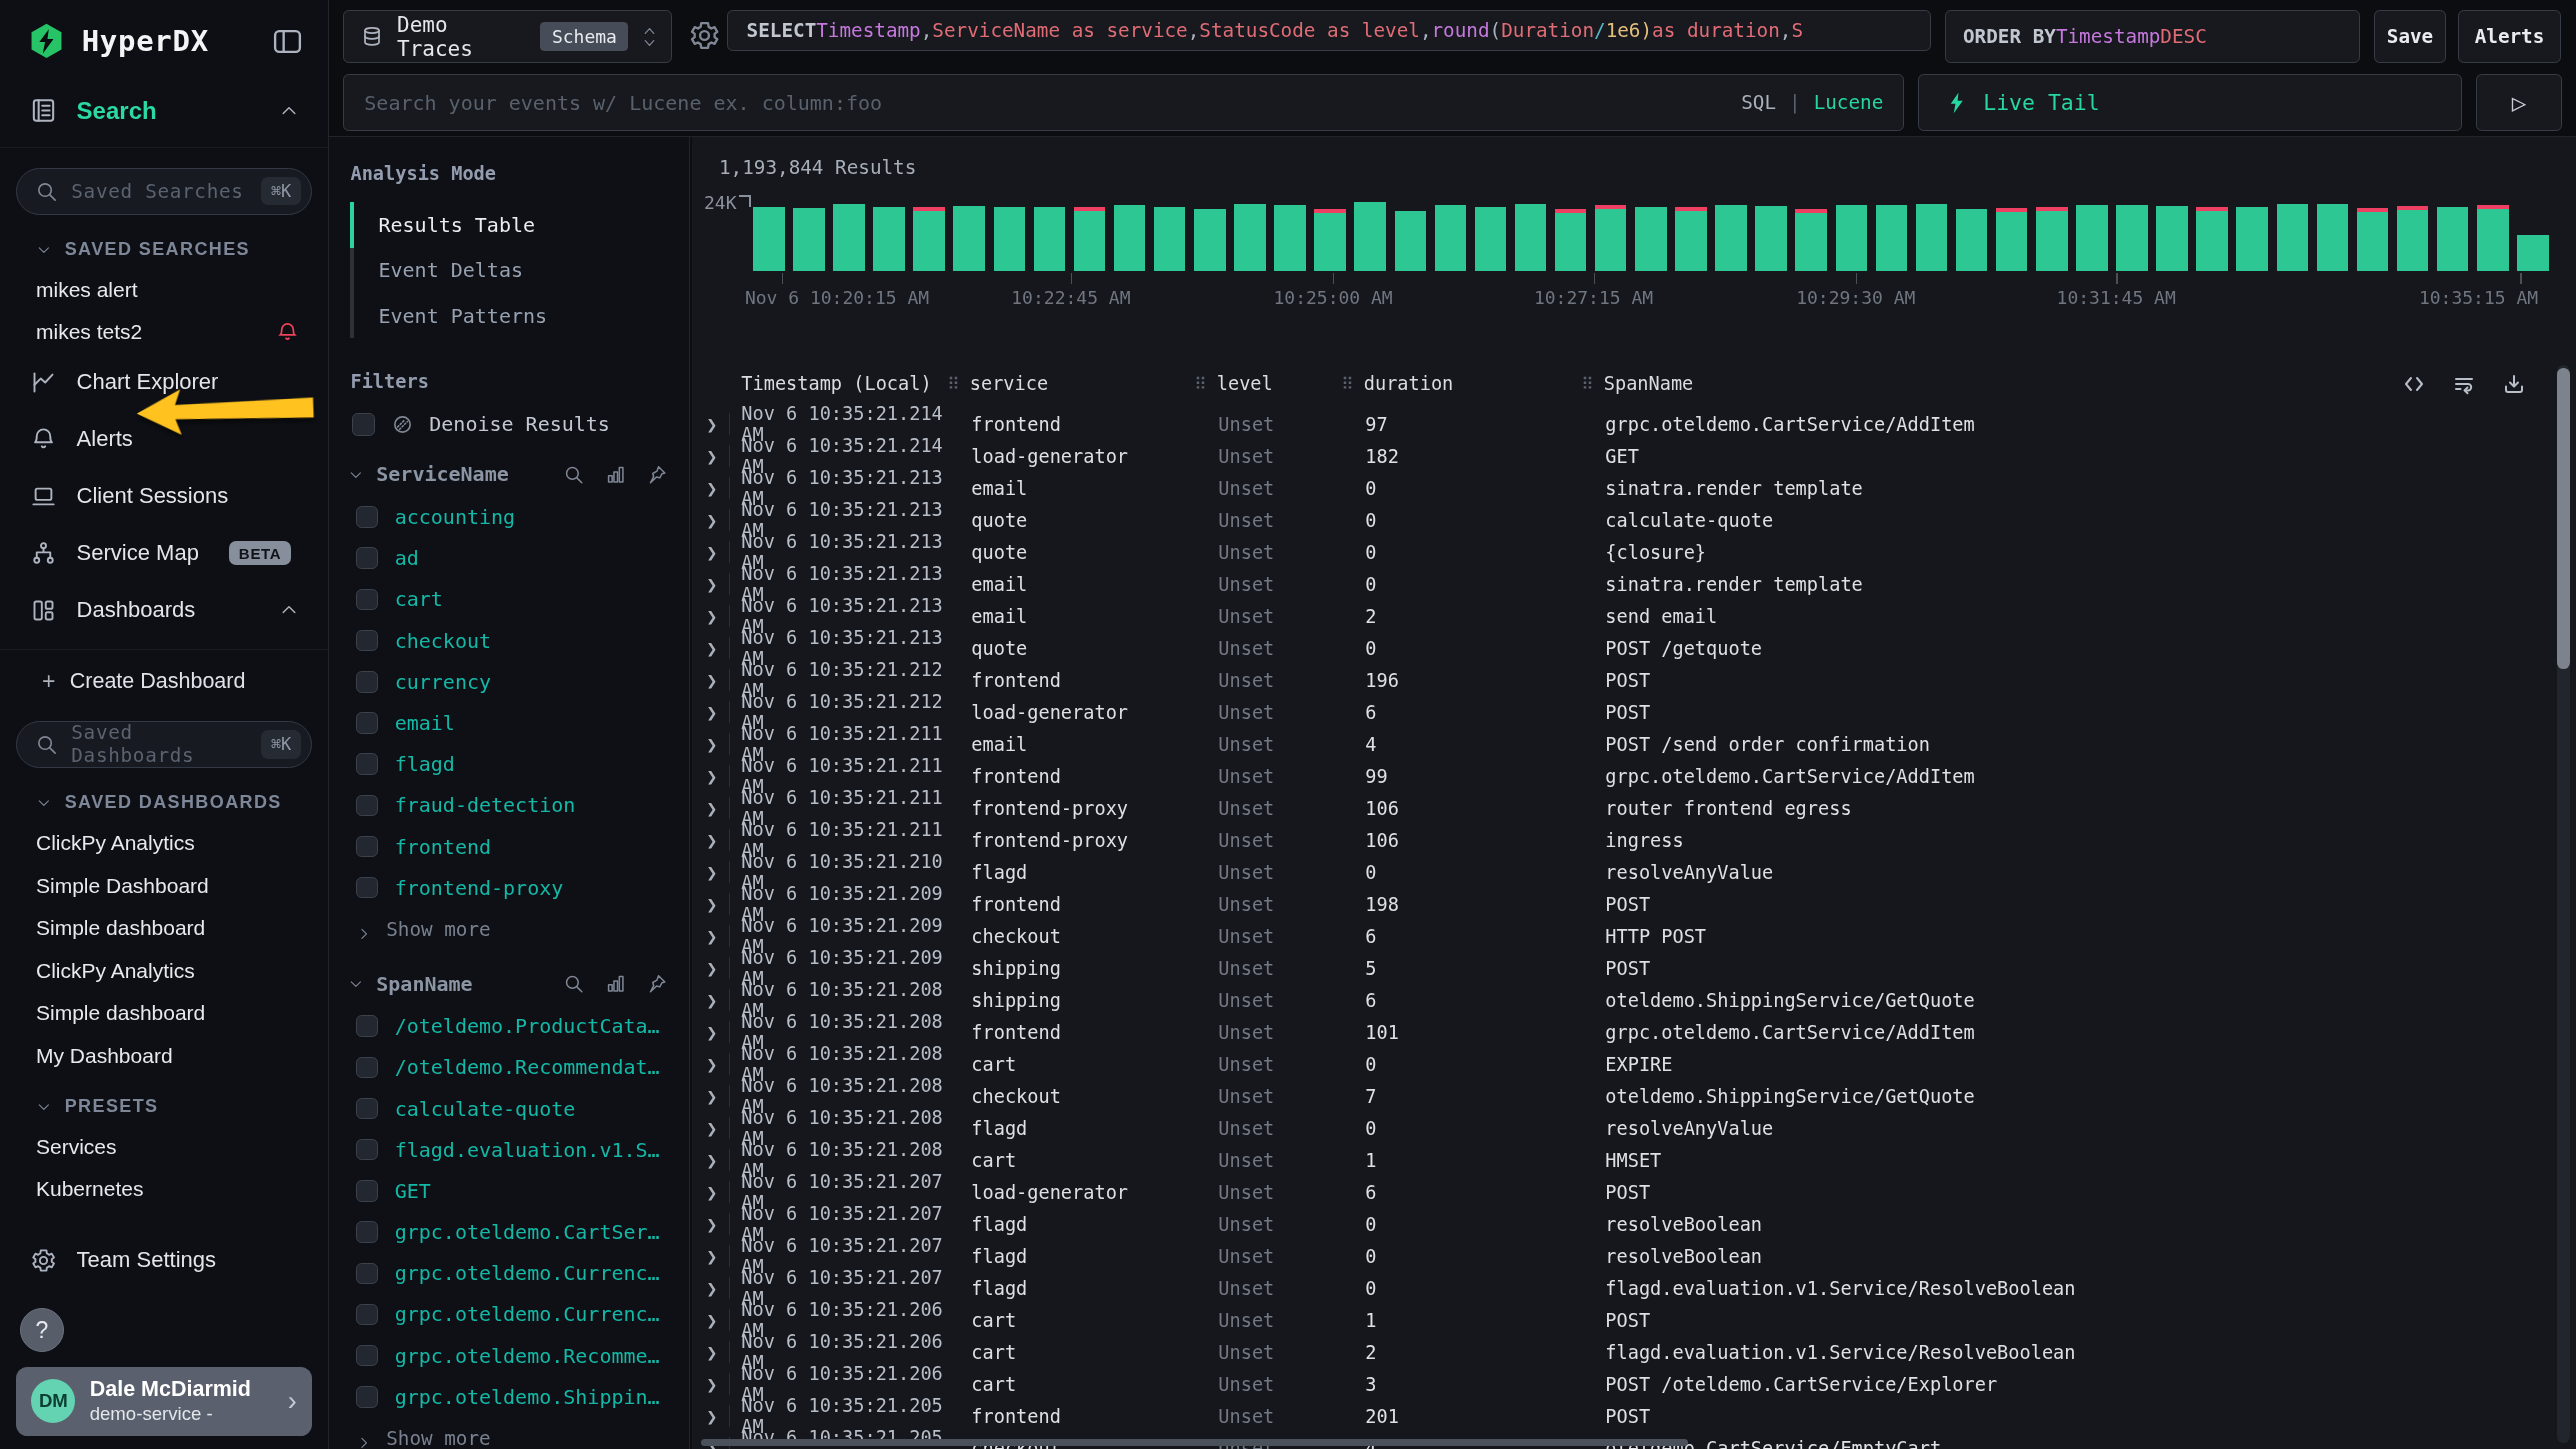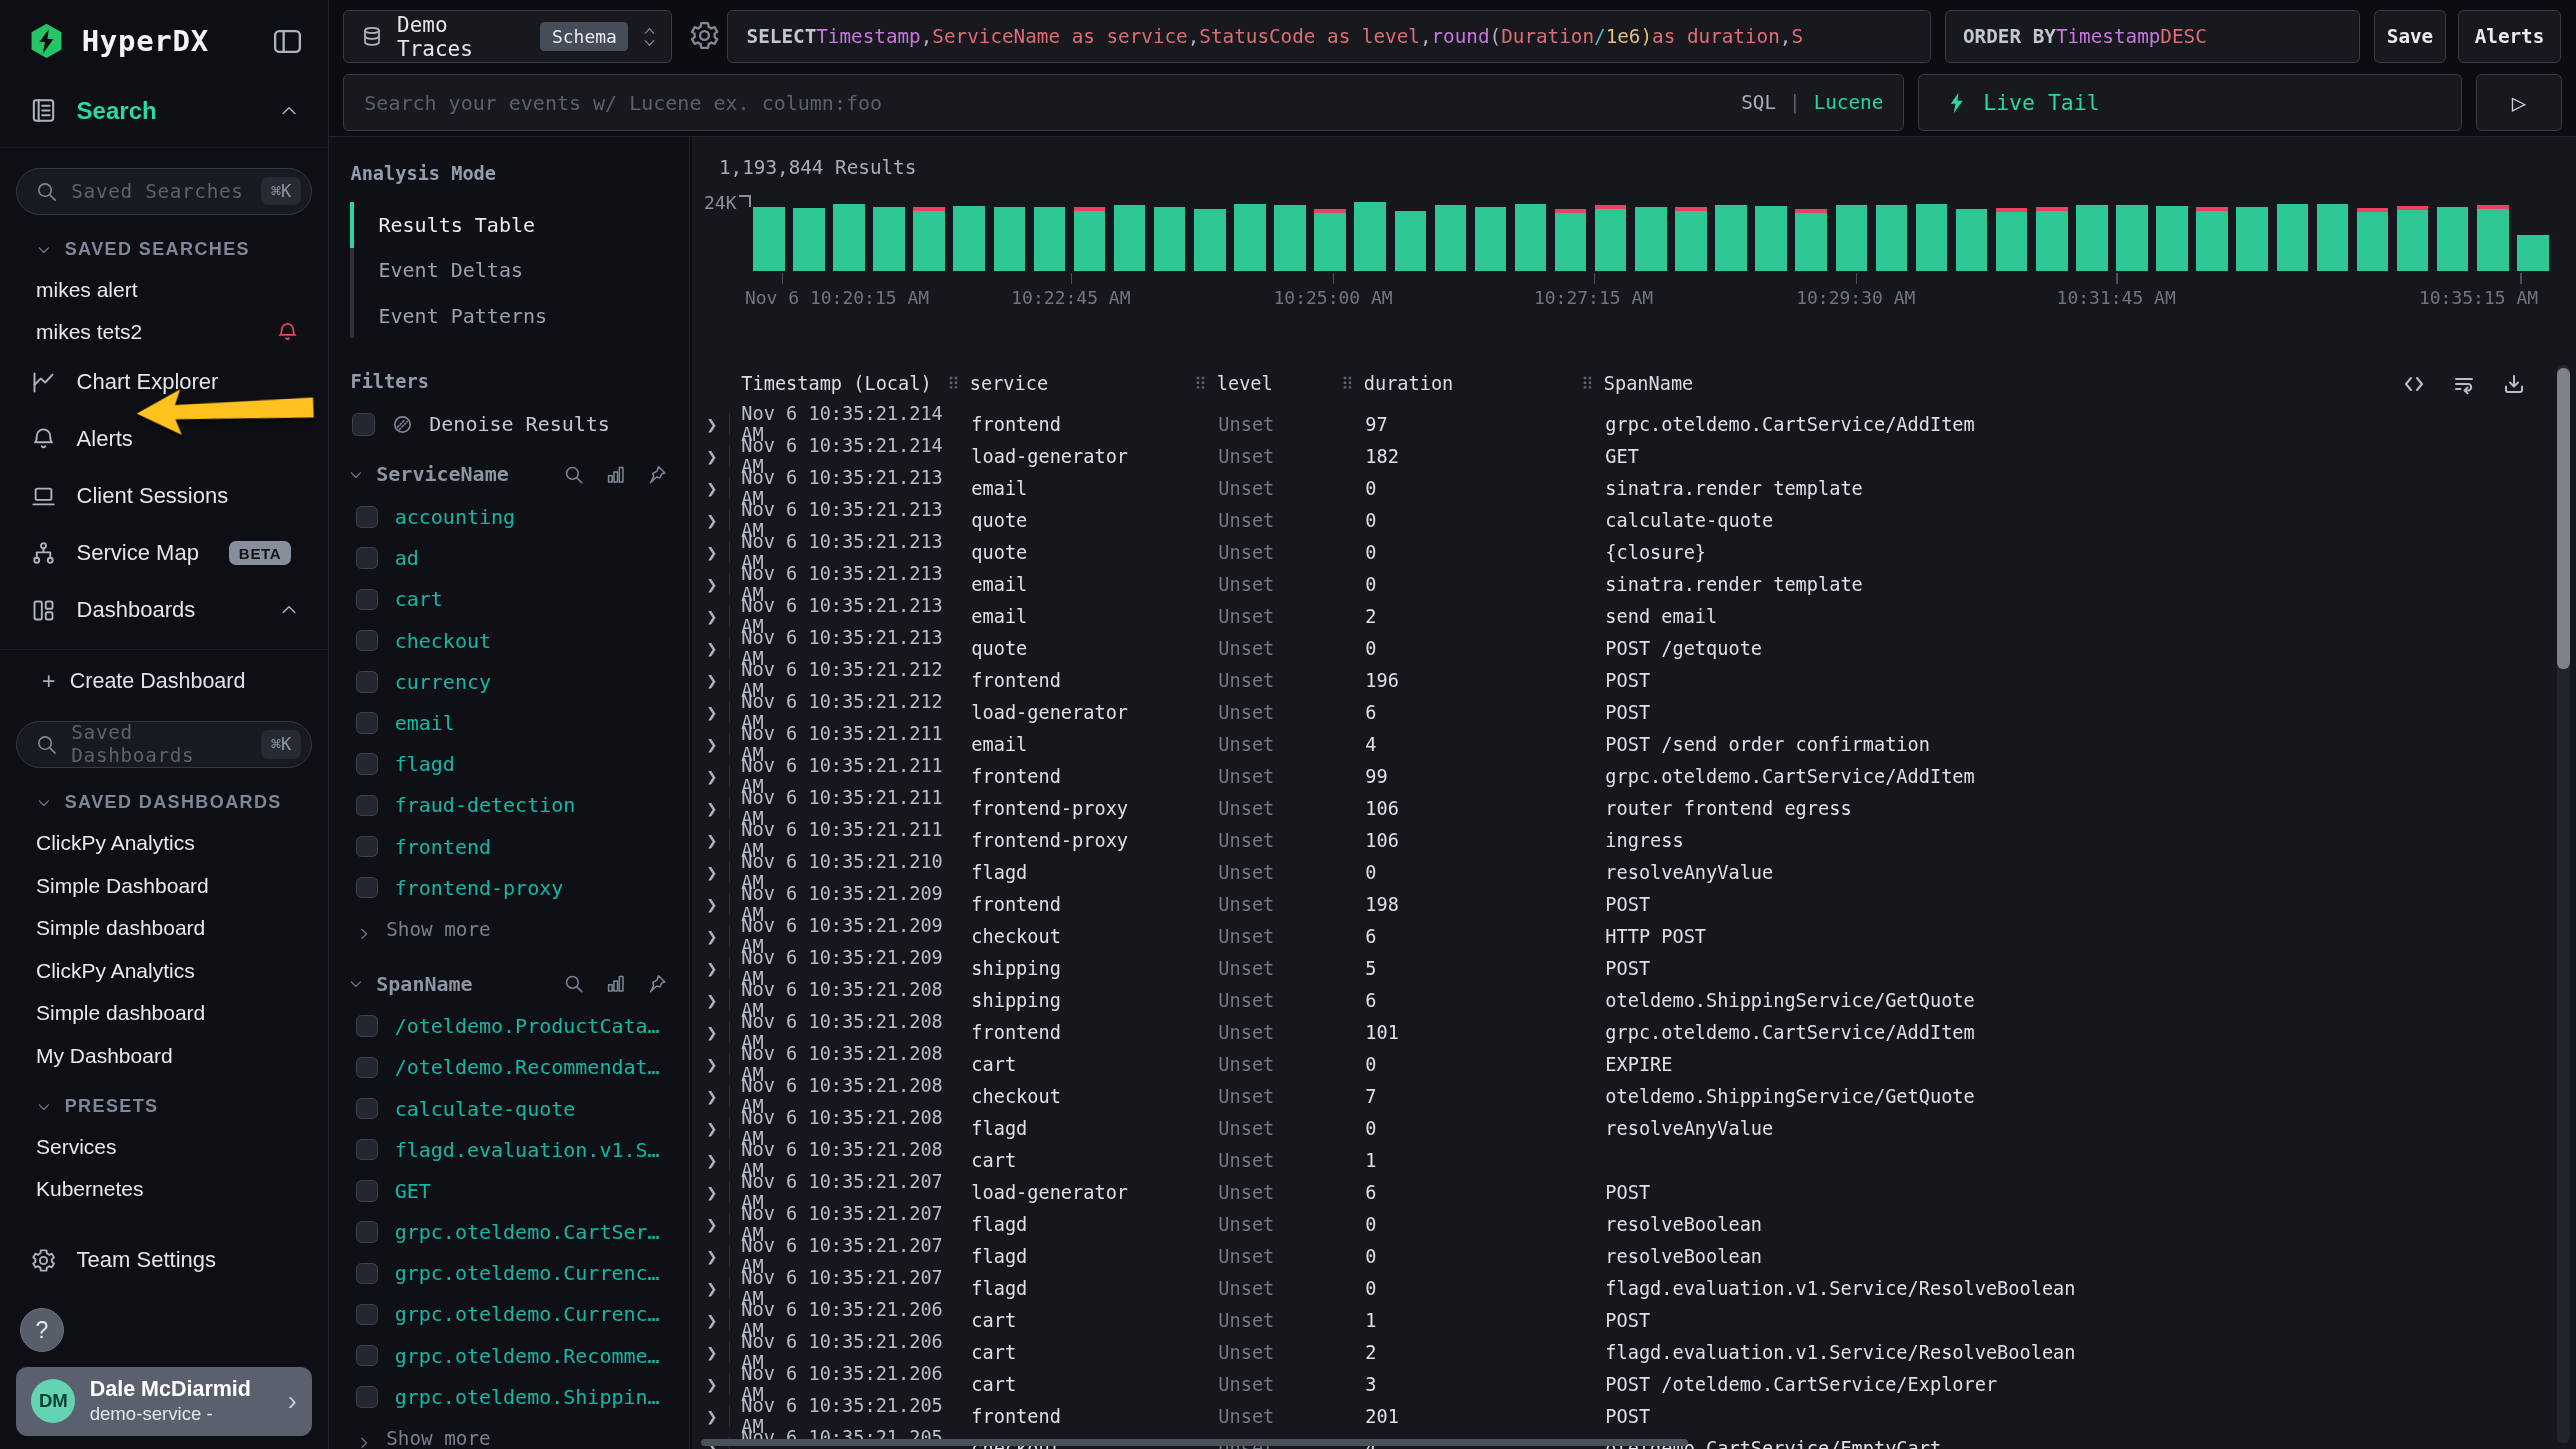--- a/index.html
+++ b/index.html
@@ -48,21 +48,21 @@
 
   
   .topbar { position:absolute; left:329px; top:0; width:2247px; height:137px; background:#0b0d10;
     border-bottom:1.4px solid #20242b; }
   .box { position:absolute; background:#17191f; border:1.4px solid #373d47; border-radius:5.7px;
     display:flex; align-items:center; }
   .source-box { left:14.3px; top:10px; width:329px; height:53px; padding:0 13px 0 15.7px; gap:13px; }
   .source-label { font-size:21px; color:#e4e7eb; flex:1; }
   .badge-schema { background:#464c58; color:#e9ebef; font-size:18px; padding:4.3px 11.4px; border-radius:4.3px; }
   .gear-btn { position:absolute; left:359px; top:18.6px; }
-  .sql-box { left:398px; top:10px; width:1204px; height:53px; padding:0 18.6px; font-size:19.3px;
+  .sql-box { left:398px; top:10px; width:1204px; height:41px; padding:0 18.6px; font-size:19.3px;
     white-space:nowrap; overflow:hidden; }
   .order-box { left:1616px; top:10px; width:415px; height:53px; padding:0 17px; font-size:19.3px; white-space:nowrap; }
   .btn { justify-content:center; font-size:19.3px; font-weight:700; color:#e8ebef; cursor:pointer; }
   .save-btn { left:2045px; top:10px; width:72px; height:53px; }
   .alerts-btn { left:2129px; top:10px; width:103px; height:53px; }
   .tk-kw{color:#c2c7cf;font-weight:700} .tk-type{color:#c678dd} .tk-field{color:#e06c75}
   .tk-func{color:#c678dd} .tk-op{color:#56b6c2} .tk-num{color:#e5c07b} .tk-p{color:#abb2bf}
   .search-box { left:14.3px; top:74px; width:1561px; height:57px; padding:0 20px; gap:14.3px; }
   .search-input { flex:1; background:transparent; border:none; outline:none; color:#c9ced6;
     font-family:"DejaVu Sans Mono",monospace; font-size:20px; }
@@ -994,20 +994,21 @@
    </div>
       <div class="row">
      <span class="c-chev">
           <span>❯</span>
           <span class="vd"></span>
         </span>
      <span class="c-ts">Nov 6 10:35:21.208 AM</span>
      <span class="c-svc pad-h">cart</span>
      <span class="c-lvl pad-h">Unset</span>
      <span class="c-dur pad-h">1</span>
+     <span class="c-span pad-h">HMSET</span>
    </div>
       <div class="row">
      <span class="c-chev">
           <span>❯</span>
           <span class="vd"></span>
         </span>
      <span class="c-ts">Nov 6 10:35:21.207 AM</span>
      <span class="c-svc pad-h">load-generator</span>
      <span class="c-lvl pad-h">Unset</span>
      <span class="c-dur pad-h">6</span>

